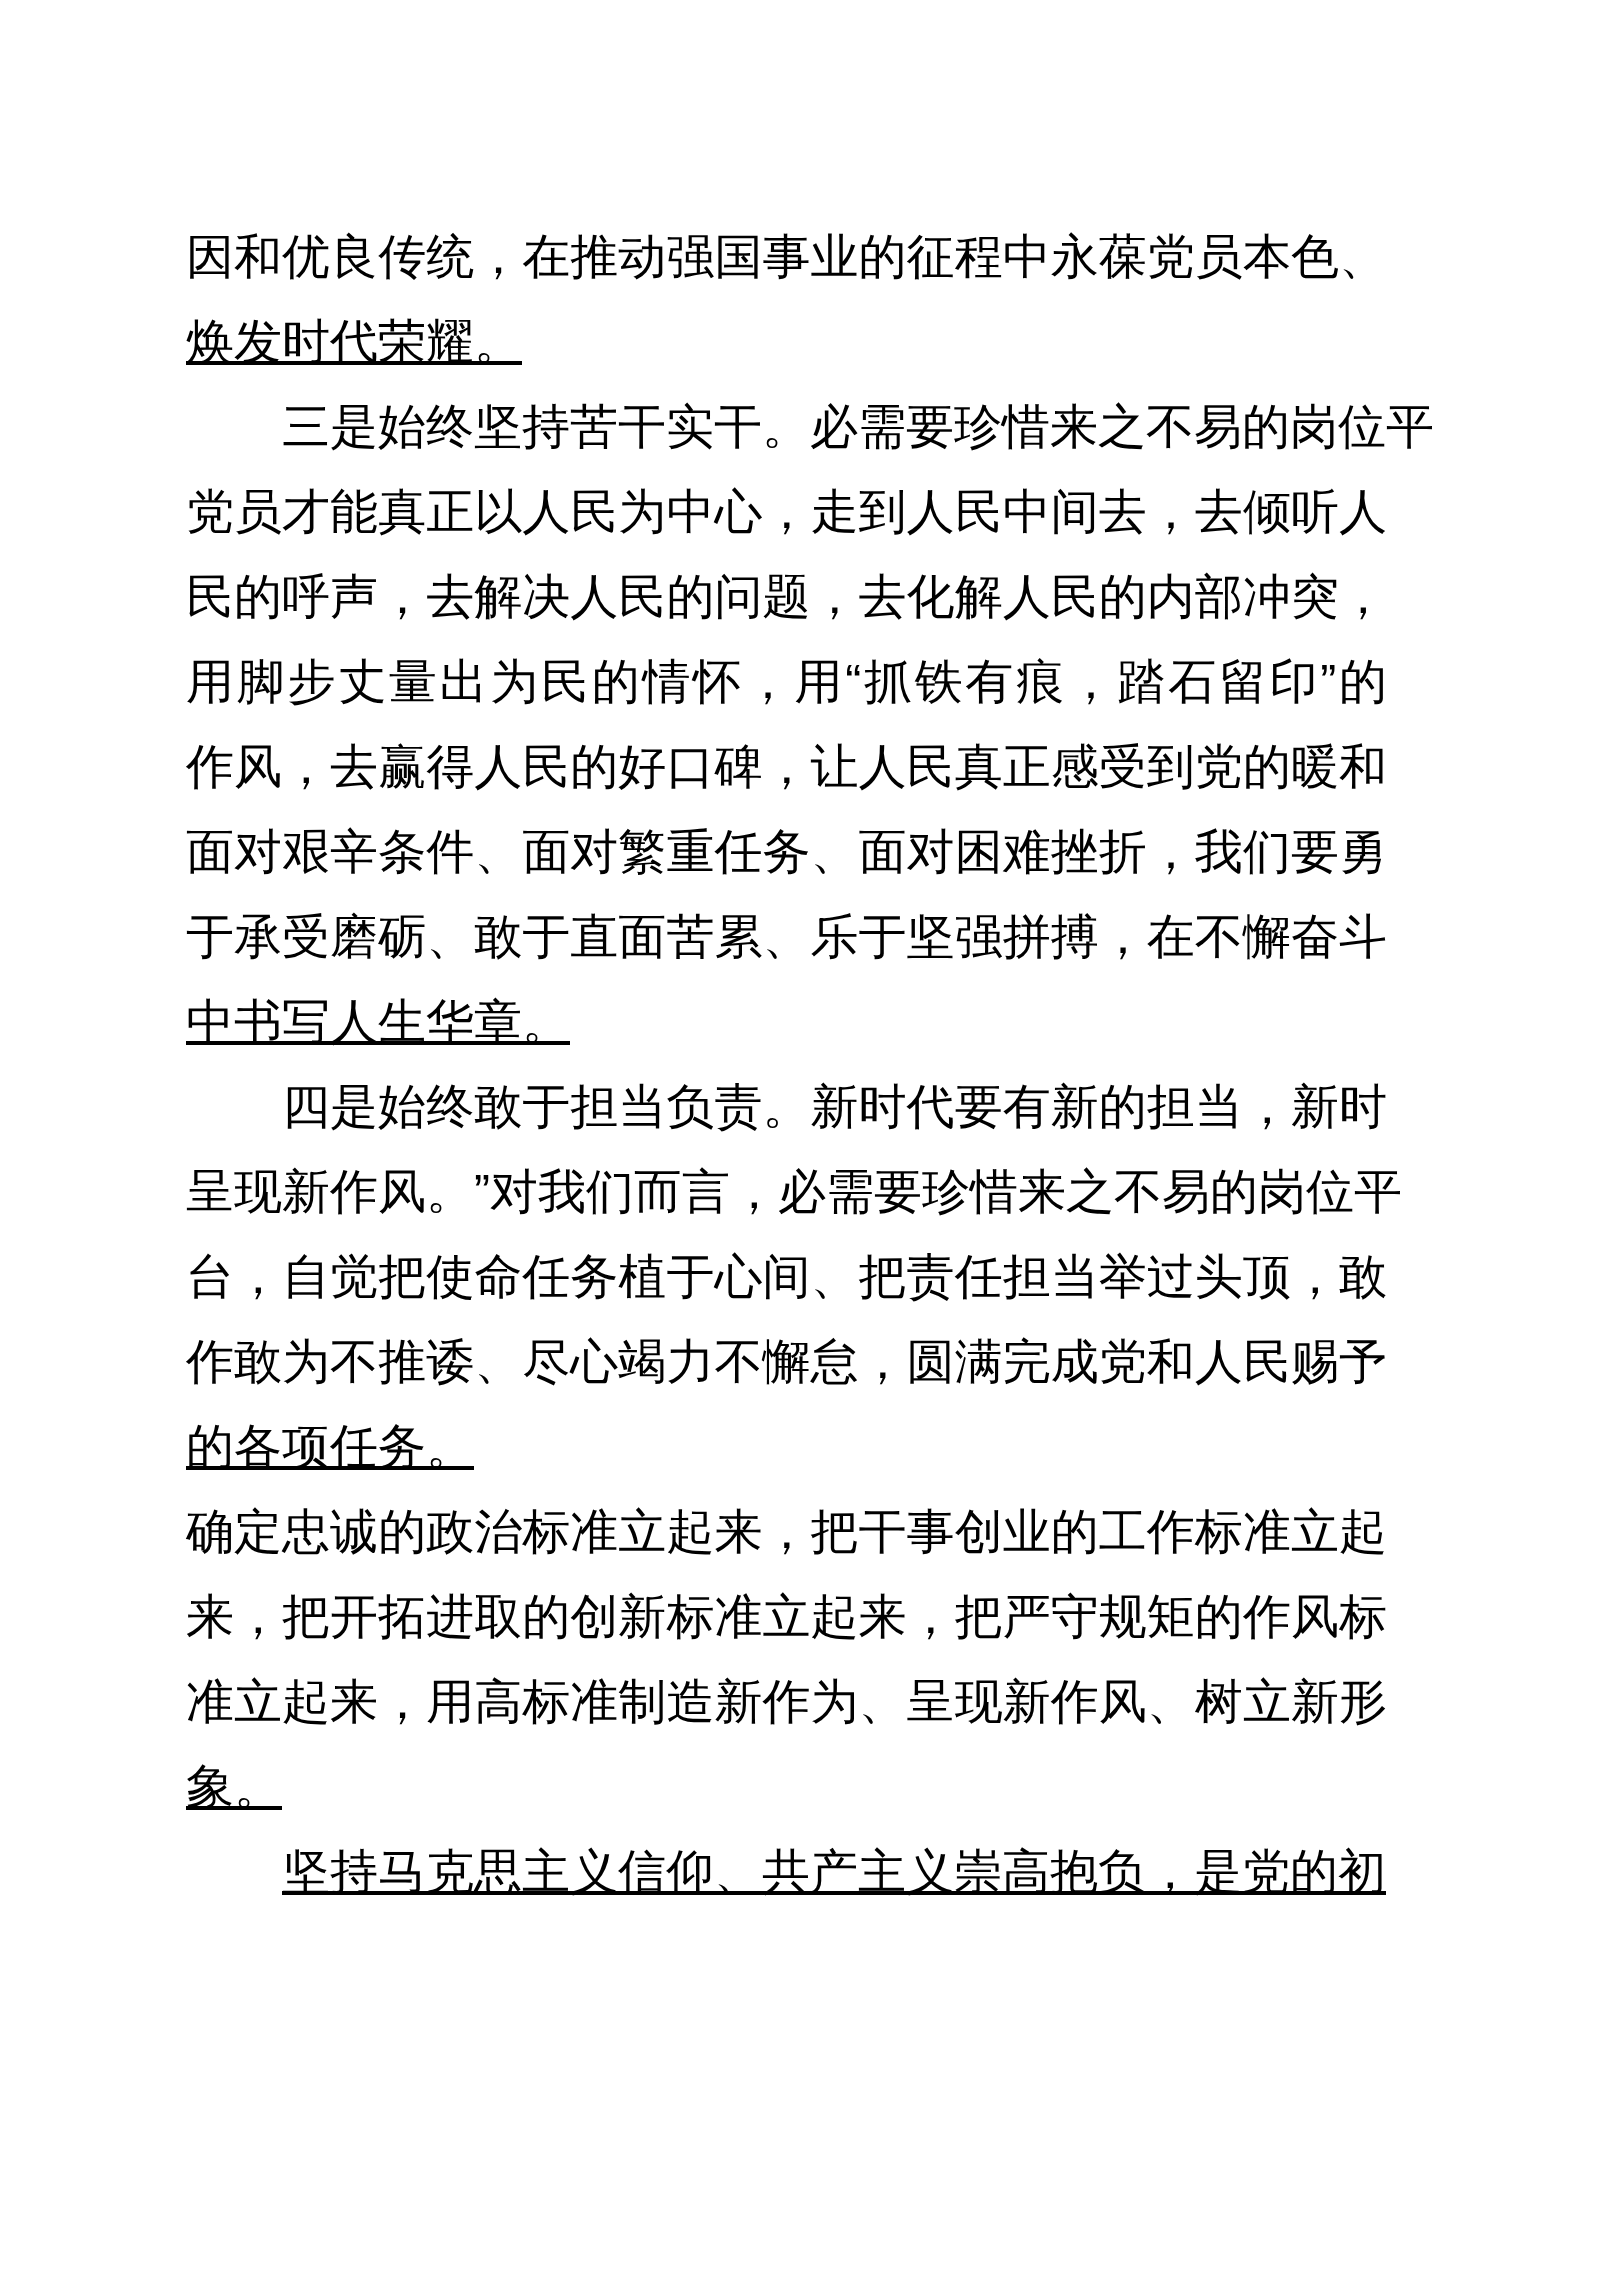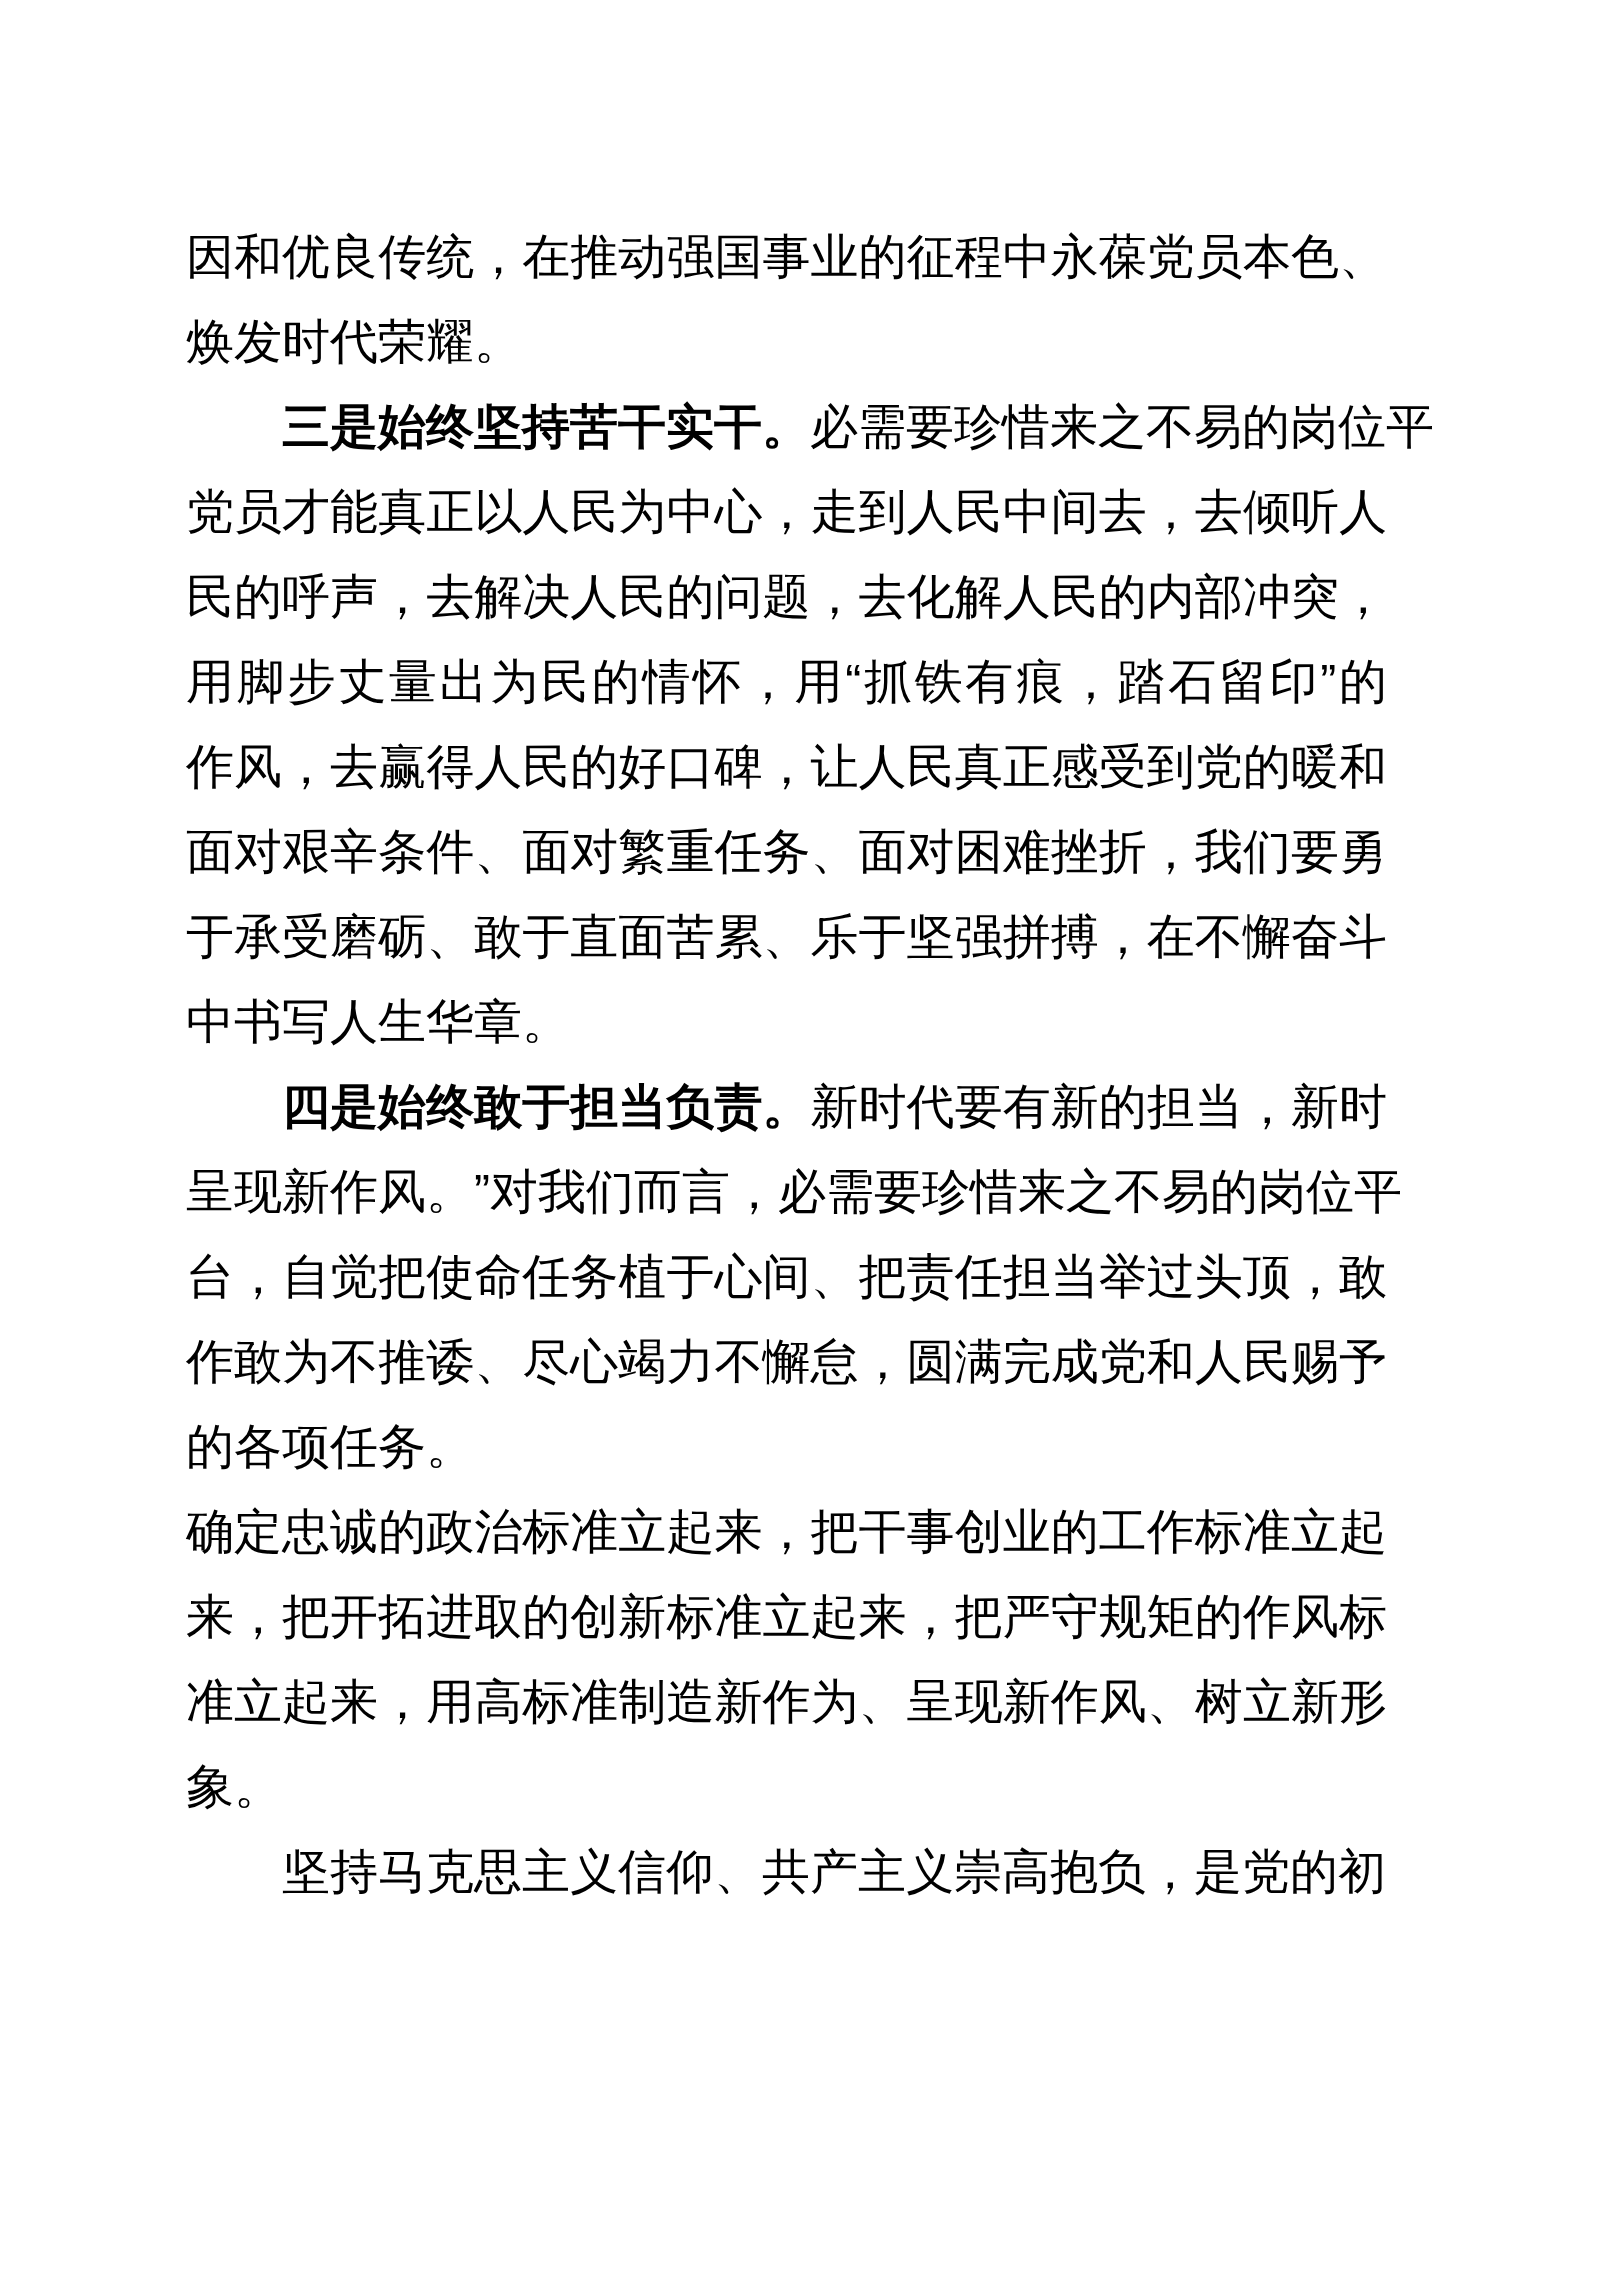--- a/index.html
+++ b/index.html
@@ -33,26 +33,27 @@
     height: 85px;
     white-space: nowrap;
     text-align: justify;
     text-align-last: justify;
     text-justify: inter-character;
     overflow: visible;
   }
   .line.last {
     text-align: center;
     text-align-last: left;
+    text-decoration: underline;
   }
   .line.indent {
     text-indent: 2em;
   }
   .seg-bold {
-    font-weight: bold;
+    font-weight: normal;
   }
 </style>
 </head>
 <body>
 
 <div class="page">
   <div class="doc" id="doc">
       <div class="line"><span class="seg-regular">因和优良传统，在推动强国事业的征程中永葆党员本色、</span></div>
       <div class="line last"><span class="seg-regular">焕发时代荣耀。</span></div>
       <div class="line indent"><span class="seg-bold">三是始终坚持苦干实干。</span><span class="seg-regular">必需要珍惜来之不易的岗位平</span></div>

